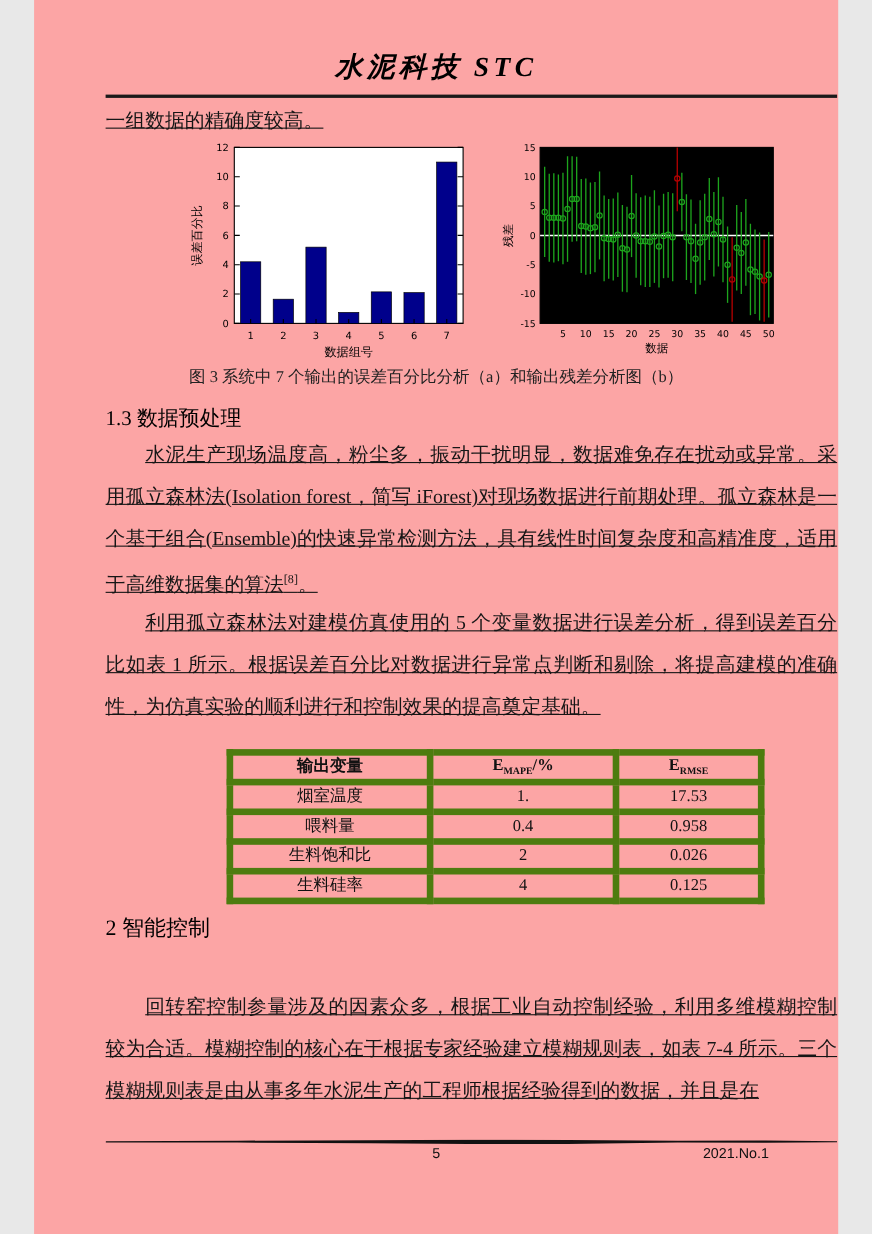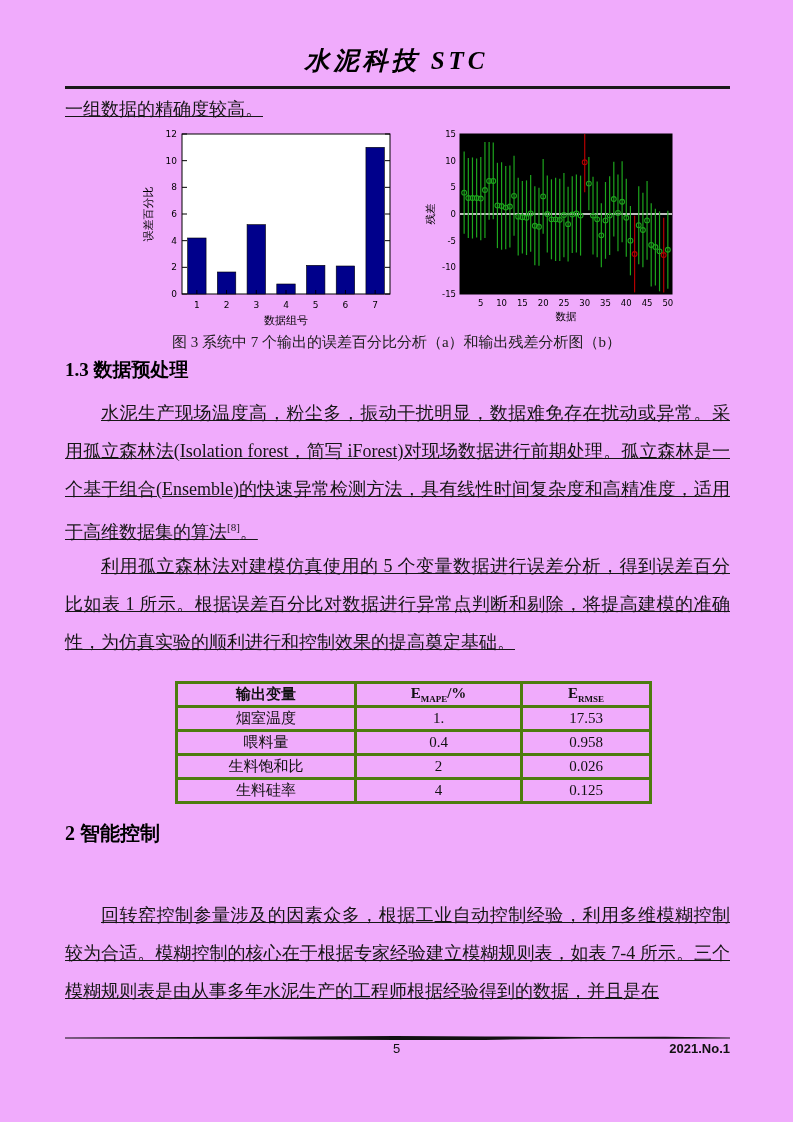--- a/index.html
+++ b/index.html
@@ -1,20 +1,20 @@
 <!DOCTYPE html>
 <html><head>
 <meta charset="utf-8">
 <style>
   html,body{margin:0;padding:0;background:#e8e8e8;}
   .page{
     position:relative;
-    width:793px;height:1122px;
+    width:731px;height:1122px;
     margin:0 auto;
-    background:#f0abfc;
+    background:#fca5a5;
     font-family:"Liberation Serif", serif;
     color:#111;
     overflow:hidden;
   }
   .abs{position:absolute;}
   
   .journal-title{
     left:0;right:0;top:44px;
     text-align:center;
     font-size:25px;
@@ -48,43 +48,44 @@
   }
   .chart-wrap{flex:0 0 auto;}
   .fig-caption{
     left:0;right:0;top:333px;
     text-align:center;
     font-size:15px;
     color:#222;
   }
   .sec-heading{
     left:65px;width:665px;
-    font-weight:bold;
+    font-weight:normal;
     color:#000;
+    margin-top:10px;
   }
   .h-13{ top:357px; font-size:19px; }
   .h-2 { top:820px; font-size:20px; }
   .h-21{ top:860px; font-size:19px; }
   .para-1{ top:394px; }
   .para-2{ top:547px; }
   .para-3{ top:896px; }
   
   .table-caption{
     left:0;right:0;top:652px;
     text-align:center;
     font-weight:bold;
     font-size:15px;
   }
   .error-table{
     left:175px;top:681px;
     border-collapse:collapse;
     font-size:15px;
   }
   .error-table th,.error-table td{
-    border:3px solid #4d7c0f;
+    border:6px solid #4d7c0f;
     height:21px;
     padding:0 4px;
     text-align:center;
     font-weight:normal;
     line-height:1.1;
   }
   .error-table th{ font-weight:bold; }
   .error-table{ border:2px solid #000; }
   .error-table sub{ font-size:9px; }
   .col-var{ width:168px; }
@@ -95,21 +96,21 @@
   .footer-page{
     left:0;right:0;top:1041px;
     text-align:center;
     font-size:13px;
     font-family:"Liberation Sans", sans-serif;
   }
   .footer-issue{
     right:63px;top:1041px;
     font-size:13px;
     font-family:"Liberation Sans", sans-serif;
-    font-weight:bold;
+    font-weight:normal;
   }
   svg text{ font-family:"DejaVu Sans", sans-serif; }
 </style>
 </head>
 <body>
 
 <div class="page">
 
   <div class="abs journal-title">水泥科技 STC</div>
   <div class="abs header-rule"></div>

